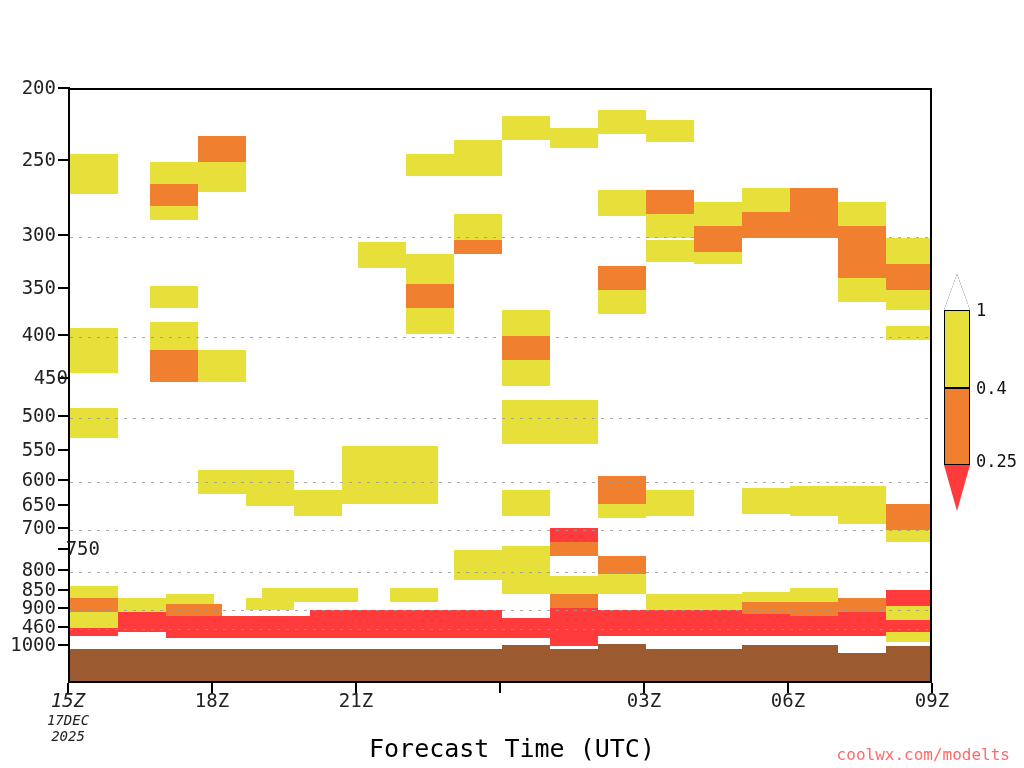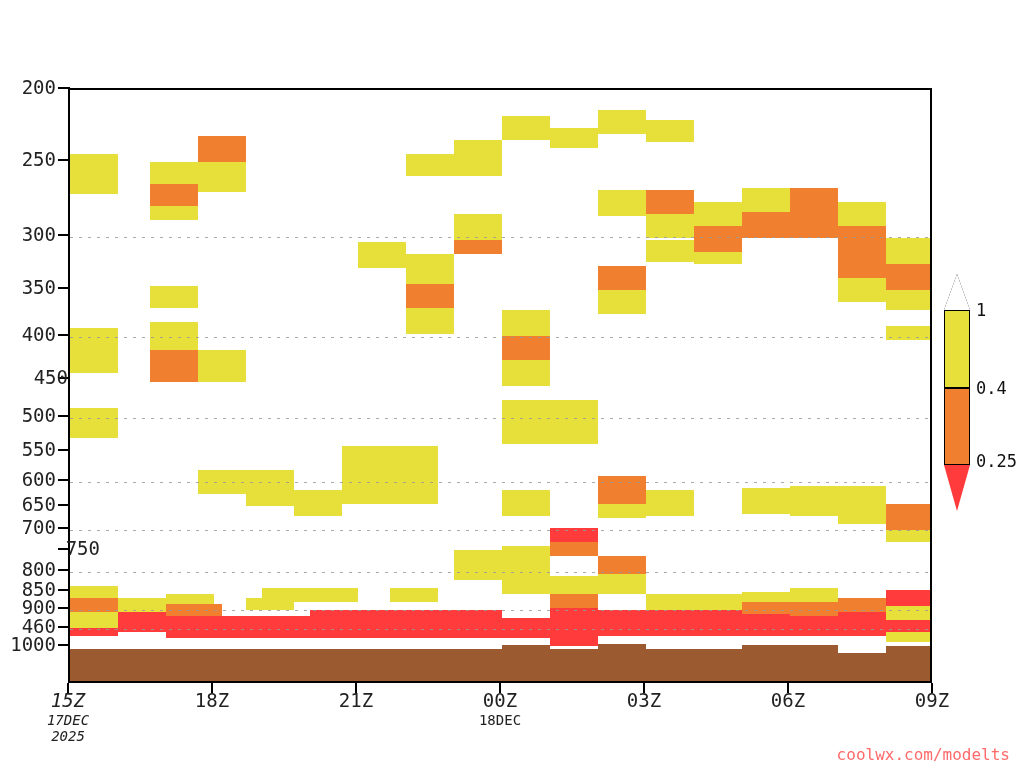--- a/index.html
+++ b/index.html
@@ -227,20 +227,21 @@
         <i></i>
       </div>
     <div class="capbot"></div>
   <div class="cseg" style="top: 0px; height: 77.5px; background: rgb(232, 224, 58);"></div>
       <div class="cseg" style="top: 77.5px; height: 77.5px; background: rgb(240, 128, 48);"></div>
       <div class="cbtick" style="top: 0px;">1</div>
       <div class="cbtick" style="top: 77.5px;">0.4</div>
       <div class="cbtick" style="top: 151px;">0.25</div>
     </div>
 
+  <div class="xlabel">Forecast Time (UTC)</div>
   <div class="credit">coolwx.com/modelts</div>
 <div class="ytick" style="top: 87px;"></div>
     <div class="ylab" style="left: 0px; top: 78px; position: absolute; width: 56px;">200</div>
     <div class="ytick" style="top: 159px;"></div>
     <div class="ylab" style="left: 0px; top: 150px; position: absolute; width: 56px;">250</div>
     <div class="ytick" style="top: 234px;"></div>
     <div class="ylab" style="left: 0px; top: 225px; position: absolute; width: 56px;">300</div>
     <div class="ytick" style="top: 287px;"></div>
     <div class="ylab" style="left: 0px; top: 278px; position: absolute; width: 56px;">350</div>
     <div class="ytick" style="top: 334px;"></div>
@@ -269,20 +270,19 @@
     <div class="ylab" style="left: 0px; top: 617px; position: absolute; width: 56px;">460</div>
     <div class="ytick" style="top: 644px;"></div>
     <div class="ylab" style="left: 0px; top: 635px; position: absolute; width: 56px;">1000</div>
     <div class="xtick" style="left: 67px;"></div>
     <div class="xlab" style="left: 68px; font-style: italic;">15Z<span class="sub">17DEC</span><span class="sub">2025</span></div>
     <div class="xtick" style="left: 211px;"></div>
     <div class="xlab" style="left: 212px;">18Z</div>
     <div class="xtick" style="left: 355px;"></div>
     <div class="xlab" style="left: 356px;">21Z</div>
     <div class="xtick" style="left: 499px;"></div>
-    <div class="xlab" style="left: 500px;">00Z<span class="sub">18DEC</span></div>
     <div class="xtick" style="left: 643px;"></div>
     <div class="xlab" style="left: 644px;">03Z</div>
     <div class="xtick" style="left: 787px;"></div>
     <div class="xlab" style="left: 788px;">06Z</div>
     <div class="xtick" style="left: 931px;"></div>
     <div class="xlab" style="left: 932px;">09Z</div>
   </div>
 
 </body></html>

